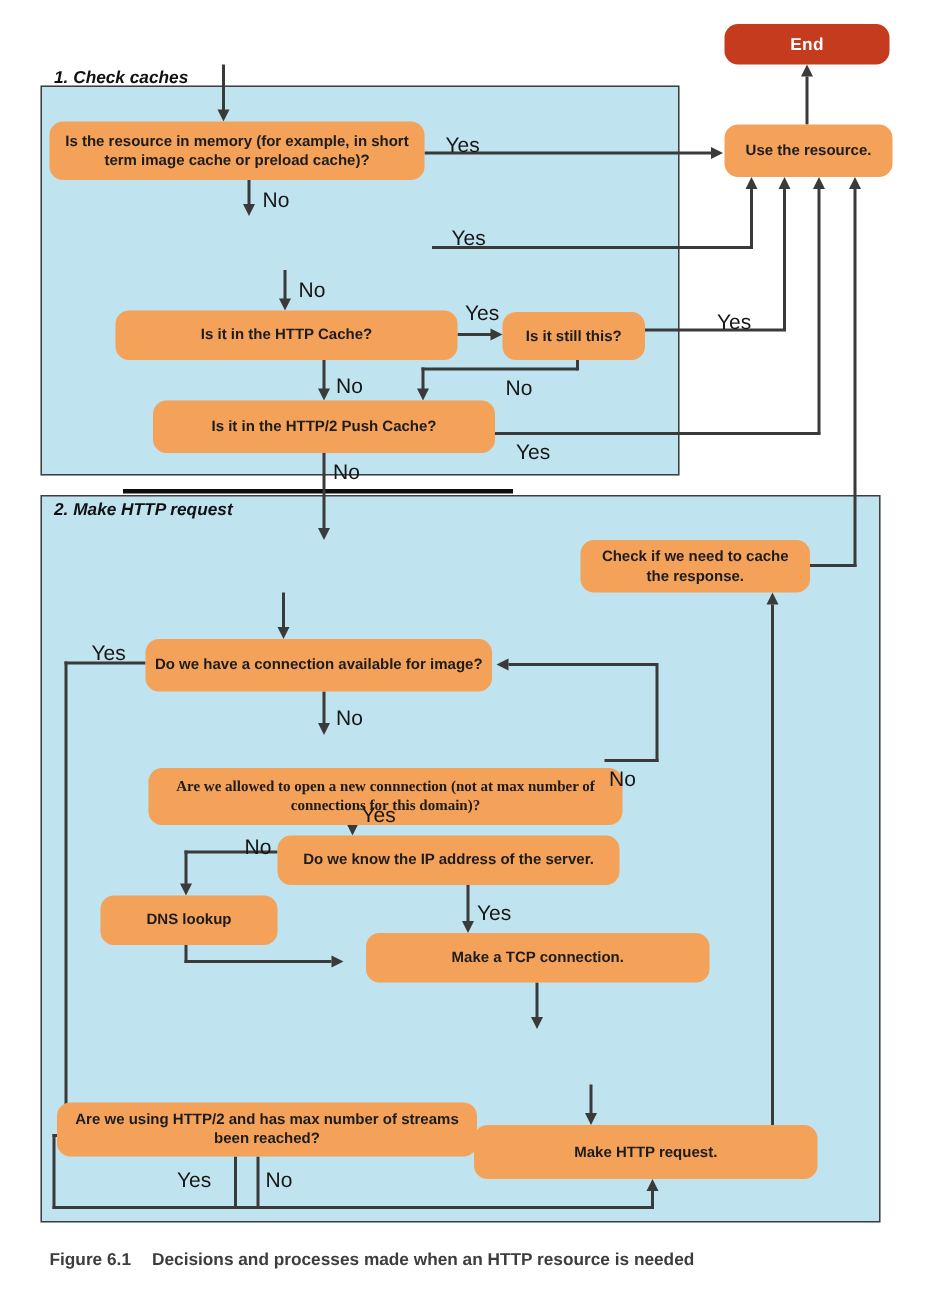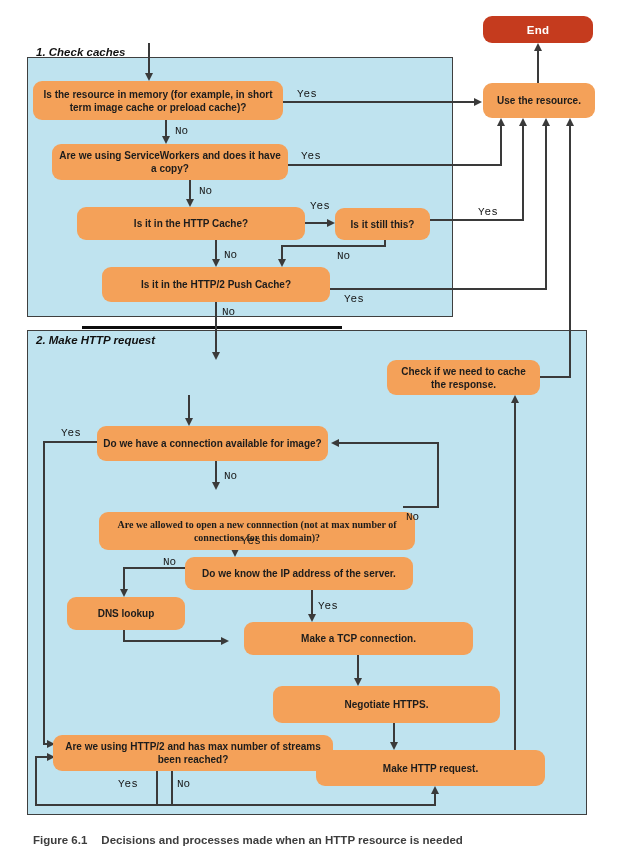--- a/index.html
+++ b/index.html
@@ -32,53 +32,51 @@
     font-weight:bold;font-size:10px;line-height:1.3;color:var(--ink);
     padding:2px 6px;box-sizing:border-box;z-index:3;
   }
   .v{position:absolute;width:2px;background:var(--line);z-index:2;}
   .h{position:absolute;height:2px;background:var(--line);z-index:2;}
   .ar{position:absolute;width:0;height:0;z-index:2;}
   .ar-down{border-left:4px solid transparent;border-right:4px solid transparent;border-top:8px solid var(--line);}
   .ar-up{border-left:4px solid transparent;border-right:4px solid transparent;border-bottom:8px solid var(--line);}
   .ar-right{border-top:4px solid transparent;border-bottom:4px solid transparent;border-left:8px solid var(--line);}
   .ar-left{border-top:4px solid transparent;border-bottom:4px solid transparent;border-right:8px solid var(--line);}
-  .lbl{position:absolute;font-size:11px;color:#161616;z-index:5;white-space:nowrap;font-family:Liberation Mono, monospace;}
+  .lbl{position:absolute;font-size:14px;color:#161616;z-index:5;white-space:nowrap;}
   .thickline{position:absolute;background:#0d0d0d;z-index:2;}
   .caption{position:absolute;left:33px;top:834px;font-size:11.5px;font-weight:bold;color:#3d3d3d;z-index:5;}
   .caption .cap-text{margin-left:14px;}
 </style>
 </head>
 <body>
 
 <div id="canvas">
 
   <div class="section" style="left:27px;top:57px;width:426px;height:260px;"></div>
   <div class="section" style="left:27px;top:330px;width:560px;height:485px;"></div>
   <div class="section-label" style="left:36px;top:46px;">1. Check caches</div>
   <div class="section-label" style="left:36px;top:334px;">2. Make HTTP request</div>
 
   <div class="thickline" style="left:82px;top:326px;width:260px;height:3px;"></div>
 
   <div class="terminal" style="left:483px;top:16px;width:110px;height:27px;">End</div>
 
   <div class="node" style="left:33px;top:81px;width:250px;height:39px;">Is the resource in memory (for example, in short term image cache or preload cache)?</div>
-  <div class="node" style="left:52px;top:144px;width:236px;height:36px;">Are we using ServiceWorkers and does it have a copy?</div>
   <div class="node" style="left:77px;top:207px;width:228px;height:33px;">Is it in the HTTP Cache?</div>
   <div class="node" style="left:335px;top:208px;width:95px;height:32px;">Is it still this?</div>
   <div class="node" style="left:102px;top:267px;width:228px;height:35px;">Is it in the HTTP/2 Push Cache?</div>
   <div class="node" style="left:483px;top:83px;width:112px;height:35px;">Use the resource.</div>
   <div class="node" style="left:387px;top:360px;width:153px;height:35px;">Check if we need to cache the response.</div>
   <div class="node" style="left:97px;top:426px;width:231px;height:35px;">Do we have a connection available for image?</div>
   <div class="node" style="left:99px;top:512px;width:316px;height:38px;font-family:Liberation Serif, serif;">Are we allowed to open a new connnection (not at max number of connections for this domain)?</div>
   <div class="node" style="left:185px;top:557px;width:228px;height:33px;">Do we know the IP address of the server.</div>
   <div class="node" style="left:67px;top:597px;width:118px;height:33px;">DNS lookup</div>
   <div class="node" style="left:244px;top:622px;width:229px;height:33px;">Make a TCP connection.</div>
-  <div class="node" style="left:273px;top:686px;width:227px;height:37px;">Negotiate HTTPS.</div>
-  <div class="node" style="left:53px;top:735px;width:280px;height:36px;">Are we using HTTP/2 and has max number of streams been reached?</div>
+  <div class="node" style="left:38px;top:735px;width:280px;height:36px;">Are we using HTTP/2 and has max number of streams been reached?</div>
   <div class="node" style="left:316px;top:750px;width:229px;height:36px;">Make HTTP request.</div>
 
   <div class="v" style="left:148px;top:43px;height:31px;"></div>
   <div class="ar ar-down" style="left:145px;top:73px;"></div>
 
   <div class="h" style="left:283px;top:101px;width:191px;"></div>
   <div class="ar ar-right" style="left:474px;top:98px;"></div>
 
   <div class="v" style="left:165px;top:120px;height:17px;"></div>
   <div class="ar ar-down" style="left:162px;top:136px;"></div>

